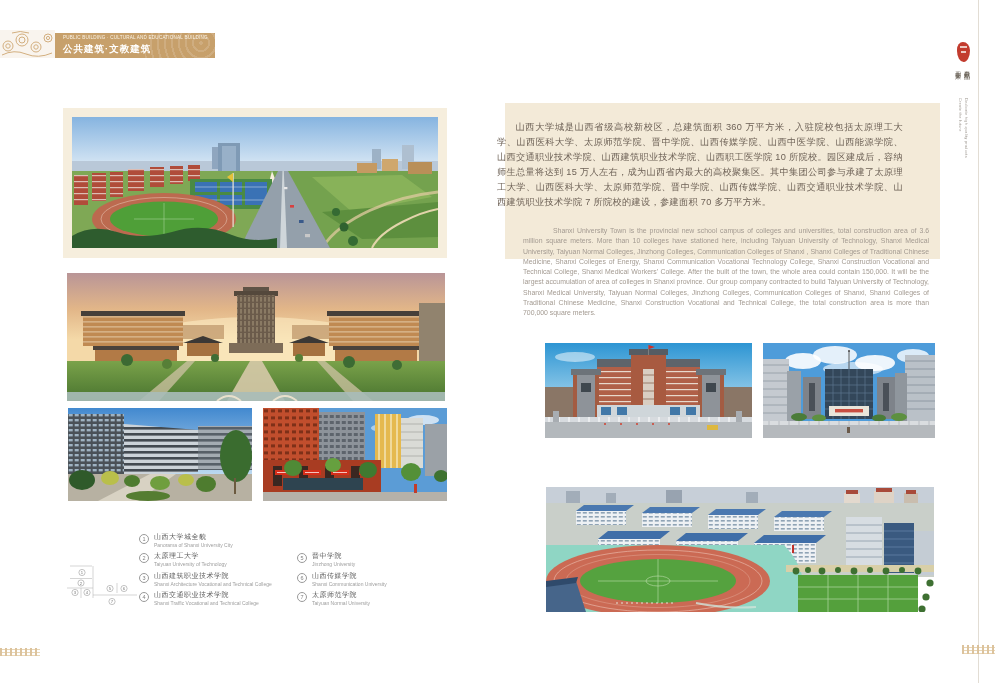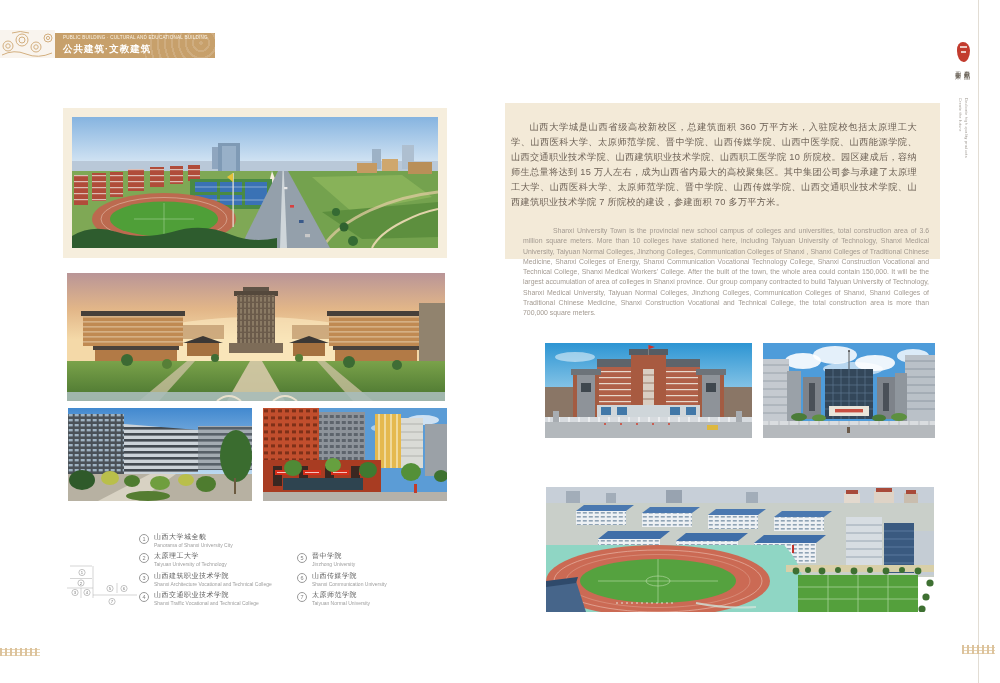--- a/index.html
+++ b/index.html
@@ -29,21 +29,21 @@
   .legend-item{position:absolute;display:flex;gap:5px;align-items:flex-start;}
   .lnum{flex:0 0 auto;width:8px;height:8px;border:1px solid #9a9a9a;border-radius:50%;
         font-size:5.5px;color:#808080;display:flex;align-items:center;justify-content:center;margin-top:1px;}
   .lzh{display:block;font-size:7px;color:#5d5d5d;letter-spacing:.5px;line-height:8px;}
   .len{display:block;font-size:5px;color:#9e9e9e;line-height:7px;margin-top:1px;white-space:nowrap;}
   #li1{left:139px;top:533px;} #li2{left:139px;top:552px;} #li3{left:139px;top:572px;} #li4{left:139px;top:591px;}
   #li5{left:297px;top:552px;} #li6{left:297px;top:572px;} #li7{left:297px;top:591px;}
 
   
   #beige-block{left:505px;top:103px;width:435px;height:156px;background:var(--panel_beige,#f3ead8);}
-  #zh-para{left:511px;top:120px;width:406px;margin:0;font-size:9.2px;line-height:15px;
+  #zh-para{left:497px;top:120px;width:406px;margin:0;font-size:9.2px;line-height:15px;
            color:var(--text_zh,#6e6257);text-align:justify;text-indent:2em;letter-spacing:.3px;}
   #en-para{left:523px;top:226px;width:406px;margin:0;font-size:6.9px;line-height:10.3px;
            color:var(--text_en,#a39a91);text-align:justify;text-indent:30px;}
   #photo5{left:545px;top:343px;width:207px;height:95px;}
   #photo6{left:763px;top:343px;width:172px;height:95px;}
   #photo7{left:546px;top:487px;width:388px;height:125px;}
 
   
   #side-line{left:978px;top:0;width:1px;height:683px;background:#e2ddd4;}
   #seal{left:957px;top:42px;width:13px;height:20px;background:var(--seal_red,#c23b2e);

